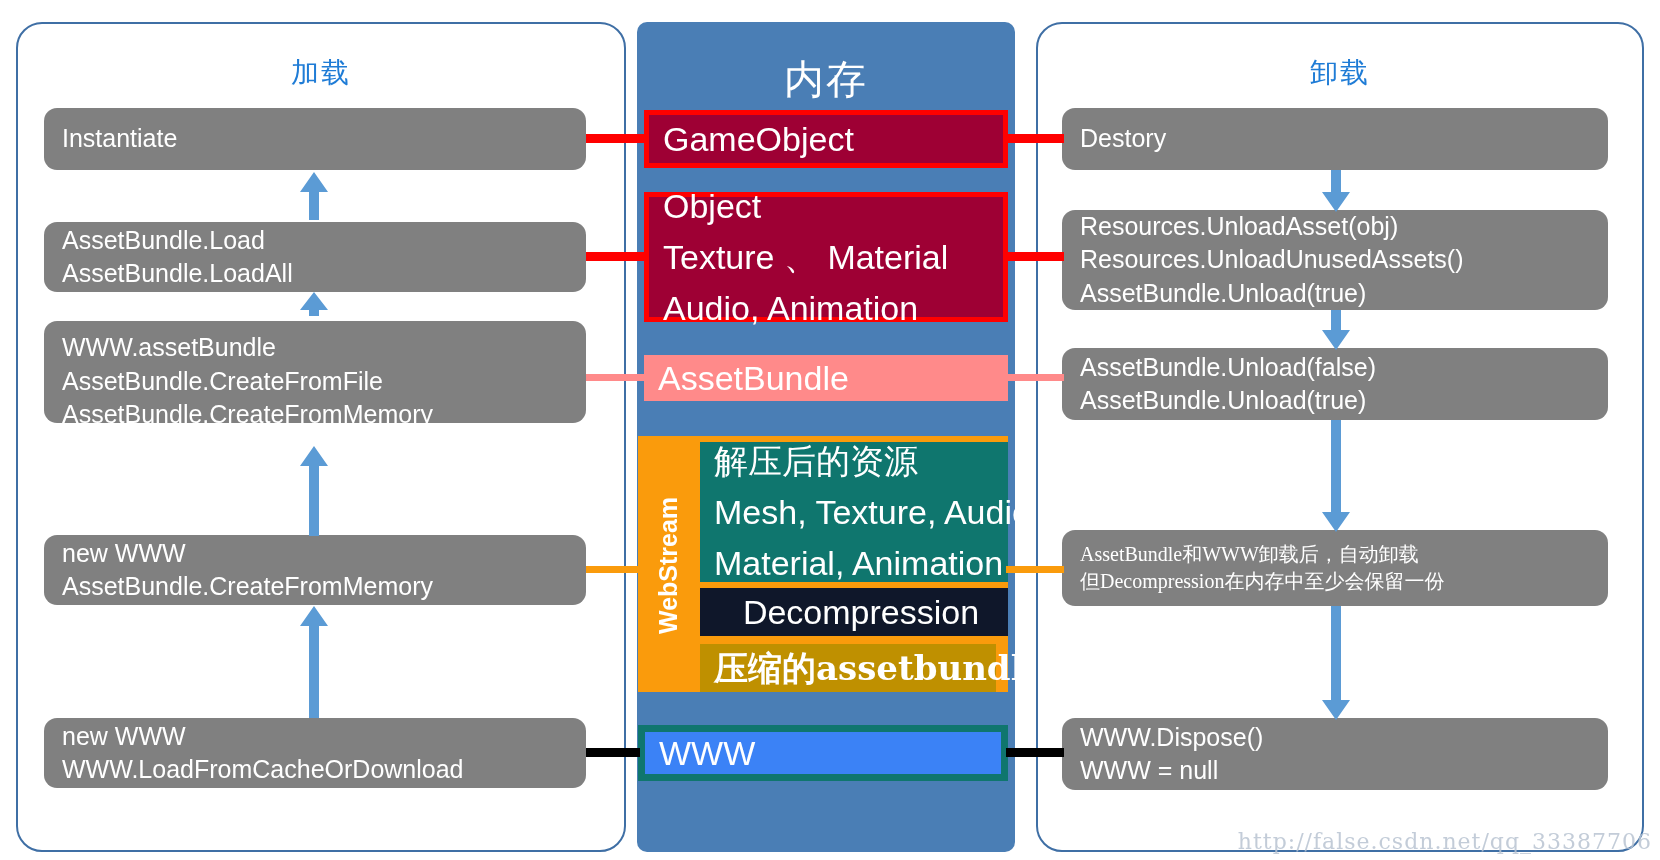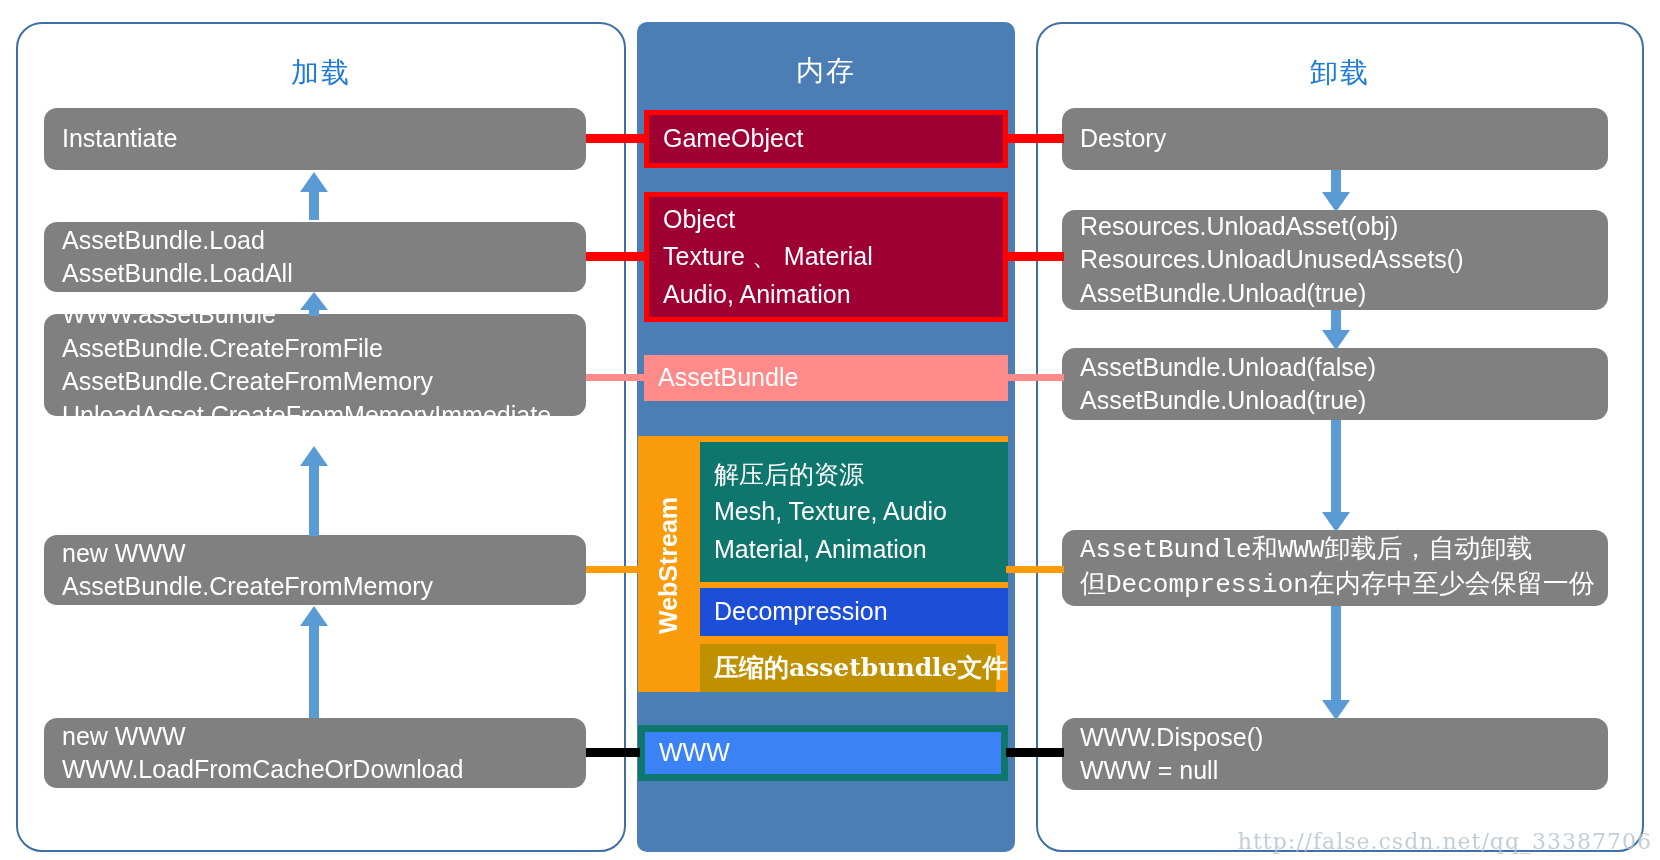--- a/index.html
+++ b/index.html
@@ -38,65 +38,65 @@
   
   #memory-col{
     position:absolute;
     left:637px;top:22px;width:378px;height:830px;
     background:#4A7EB5;
     border-radius:10px;
     box-sizing:border-box;
   }
   #memory-title{
     position:absolute;top:30px;width:100%;text-align:center;
-    font-size:28px;color:#ffffff;
+    font-size:40px;color:#ffffff;
     font-family:"DejaVu Serif","Liberation Serif",serif;
     letter-spacing:2px;white-space:nowrap;
   }
 
   
   .gbox{
     position:absolute;
     background:#808080;
     border-radius:13px;
     color:#ffffff;
     box-sizing:border-box;
     padding:10px 18px;
     display:flex;
     flex-direction:column;
     justify-content:center;
     font-size:25px;
     line-height:1.34;
   }
   .gbox .ln{white-space:nowrap;}
   .gbox.cjk .ln{
-    font-family:Liberation Mono, monospace;
-    font-size:26px;
+    font-family:Liberation Serif, serif;
+    font-size:20px;
   }
 
   
   .mblock{
     position:absolute;
     box-sizing:border-box;
     color:#ffffff;
-    font-size:25px;
+    font-size:34px;
     display:flex;
     flex-direction:column;
     justify-content:center;
     padding-left:14px;
   }
   .mblock .ln{white-space:nowrap;line-height:1.5;}
   .mblock.cjk .ln{font-family:"DejaVu Serif","Liberation Serif",serif;}
 
   .dark-red{background:#9E0034;border:5px solid #FF0000;}
   .pink{background:#FF8A8A;}
   .black{background:#3b82f6;border:7px solid #0f766e;}
   .orange{background:#FA9B0C;}
   .brown{background:#0f766e;}
-  .green{background:#1d4ed8;}
+  .green{background:#0f172a;align-items:center;}
   .olive{background:#BF9000;}
 
   #webstream-label{
     position:absolute;
     left:638px;top:440px;width:60px;height:250px;
     display:flex;align-items:center;justify-content:center;
     color:#ffffff;font-size:25px;font-weight:bold;
     writing-mode:vertical-rl;
     transform:rotate(180deg);
     white-space:nowrap;
@@ -132,21 +132,21 @@
 
   <div class="gbox" style="left:44px;top:108px;width:542px;height:62px;">
     <div class="ln">Instantiate</div>
   </div>
 
   <div class="gbox" style="left:44px;top:222px;width:542px;height:70px;">
     <div class="ln">AssetBundle.Load</div>
     <div class="ln">AssetBundle.LoadAll</div>
   </div>
 
-  <div class="gbox" style="left:44px;top:314px;width:542px;height:102px;">
+  <div class="gbox" style="left:44px;top:321px;width:542px;height:102px;justify-content:space-between;">
     <div class="ln">WWW.assetBundle</div>
     <div class="ln">AssetBundle.CreateFromFile</div>
     <div class="ln">AssetBundle.CreateFromMemory</div>
     <div class="ln">UnloadAsset.CreateFromMemoryImmediate</div>
   </div>
 
   <div class="gbox" style="left:44px;top:535px;width:542px;height:70px;">
     <div class="ln">new WWW</div>
     <div class="ln">AssetBundle.CreateFromMemory</div>
   </div>

